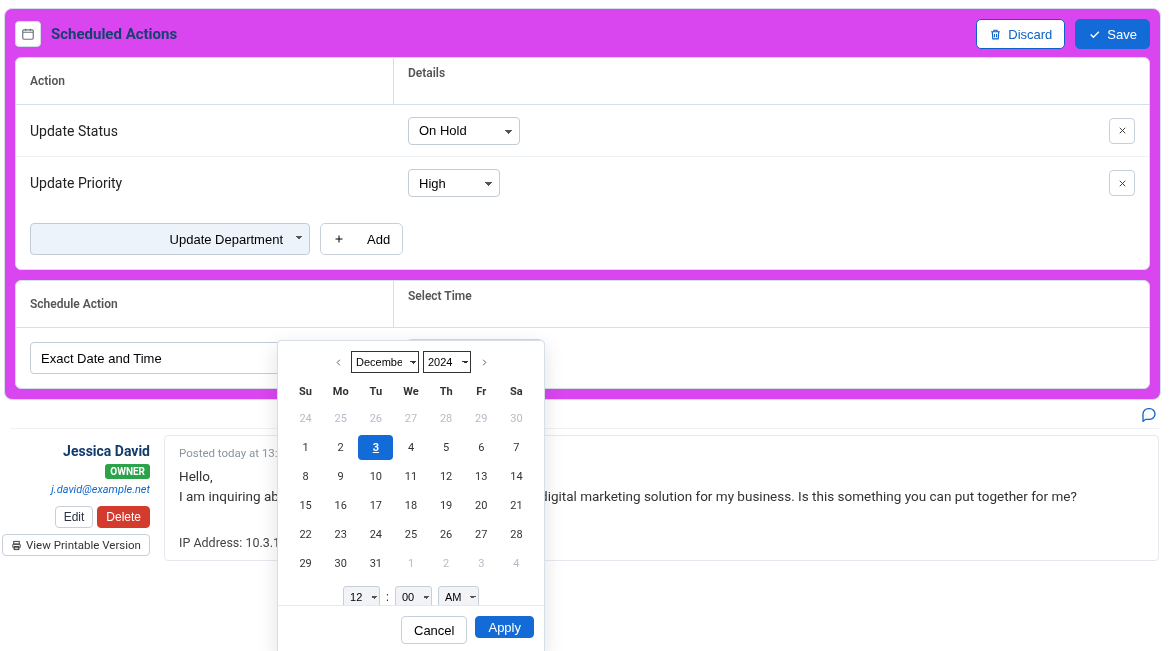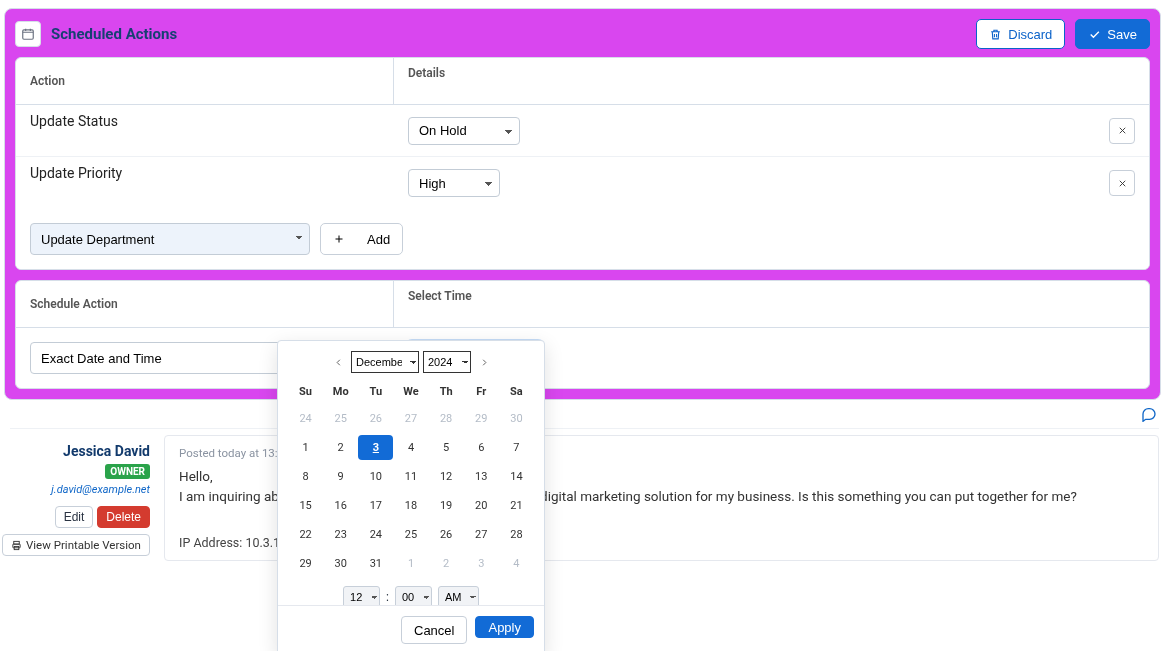--- a/index.html
+++ b/index.html
@@ -86,40 +86,41 @@
     display: flex;
     border-bottom: 1px solid #d6dee8;
     font-size: 12px;
     color: #555;
     font-weight: 600;
   }
   .col-action { flex: 0 0 378px; padding: 16px 14px; border-right: 1px solid #d6dee8;}
   .col-details { flex: 1; padding: 8px 14px;}
   .tbl-row {
     display: flex;
+    align-items: center;
     border-bottom: 1px solid #eef1f5;
     min-height: 52px;
   }
   .tbl-row:last-child { border-bottom: none; }
   .cell-action { flex: 0 0 378px; padding: 8px 14px; font-size: 14px; color: #222;}
   .cell-details { flex: 1; padding: 8px 14px; display: flex; align-items: center; gap: 8px;}
   .sel {
     height: 28px;
     border: 1px solid #c3ccd6;
     border-radius: 4px;
     background: #fff;
     padding: 0 26px 0 10px;
     font-size: 13px;
     appearance: none;
     background-image: linear-gradient(45deg, transparent 50%, #555 50%), linear-gradient(135deg, #555 50%, transparent 50%);
     background-position: right 10px top 12px, right 6px top 12px;
     background-size: 4px 4px, 4px 4px;
     background-repeat: no-repeat;
   }
-  .sel-blue { background-color: #edf3fb; }
+  .sel-blue { background-color: #edf3fb; text-align: right; }
   .row-close {
     margin-left: auto;
     width: 26px; height: 26px;
     border: 1px solid #c7cfd9;
     border-radius: 4px;
     background: #fff;
     display:flex; align-items:center; justify-content:center;
     color:#333;
     cursor:pointer;
   }

